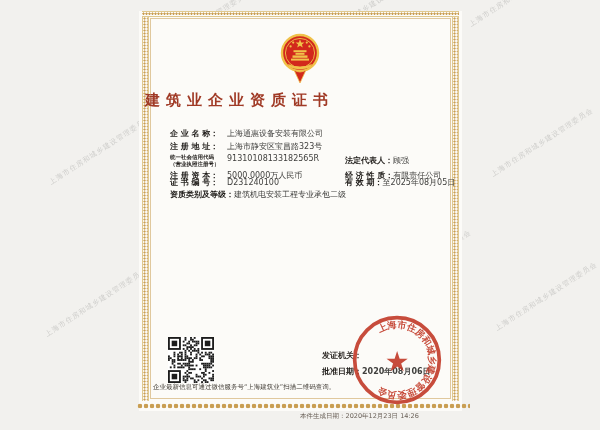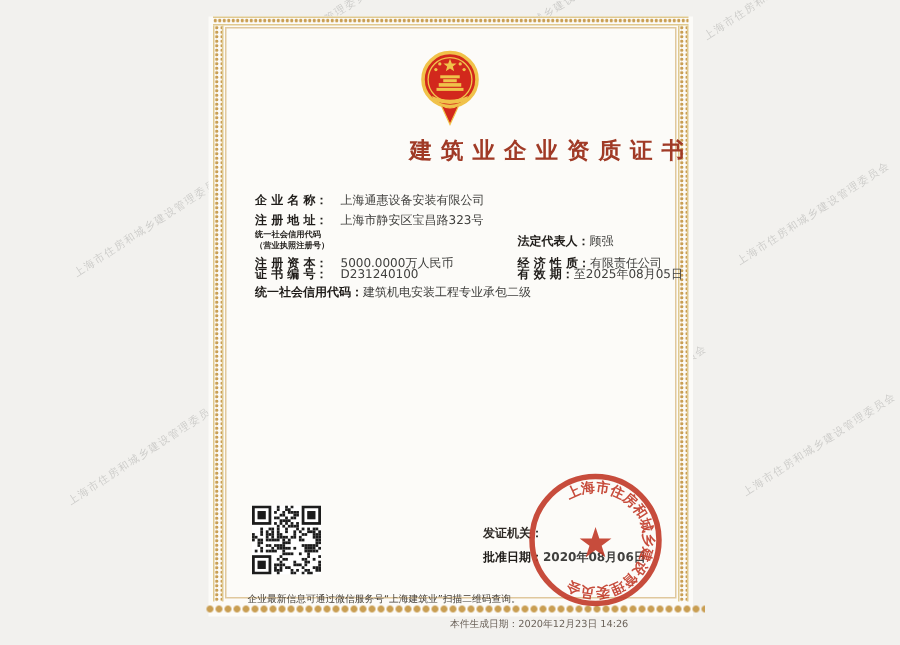--- a/index.html
+++ b/index.html
@@ -44,21 +44,21 @@
       radial-gradient(circle at 3px 5px,#a87f35 .9px,transparent 1.2px);
     background-size:6px 10px;
   }
   .f-inner{position:absolute;inset:7px 11px 12px 11px;border:1px solid rgba(201,158,82,.55);pointer-events:none;}
 
   
   .emblem{position:absolute;left:141px;top:22px;width:40px;height:54px;}
 
   
   .title{
-    position:absolute;top:80px;left:0;width:100%;text-align:right;
+    position:absolute;top:80px;left:0;width:100%;text-align:left;
     font-size:15px;font-weight:bold;letter-spacing:6px;text-indent:6px;
     color:var(--title-red);
   }
 
   
   .rows{position:absolute;left:31px;top:0;width:270px;font-size:8px;line-height:1.15;}
   .row{position:absolute;left:0;width:278px;display:flex;}
   .lbl{font-weight:bold;white-space:pre;color:#1f1c19;}
   .lbl.w{flex:0 0 57px;}
   .val{color:#40403e;white-space:nowrap;}
@@ -66,21 +66,21 @@
   .right{position:absolute;left:175px;top:0;display:flex;white-space:nowrap;}
   .r0{top:118px}.r1{top:131px}.r2{top:143px}.r3{top:160px}.r4{top:167px}.r5{top:179px}
   .r2 .right{top:2px}
 
   
   .qr{position:absolute;left:29px;top:326px;width:46px;height:46px;}
   .issue{position:absolute;left:183px;top:339px;font-size:8px;font-weight:bold;}
   .approve{position:absolute;left:183px;top:355px;font-size:8px;}
   .approve .lbl{font-weight:bold;}
   .approve .val{font-weight:bold;}
-  .footnote{position:absolute;left:14px;top:384px;font-size:6.5px;color:#3f3a33;white-space:nowrap;margin-left:12px;}
+  .footnote{position:absolute;left:14px;top:372px;font-size:6.5px;color:#3f3a33;white-space:nowrap;}
 
   
   .seal{position:absolute;left:212px;top:303px;width:92px;height:92px;z-index:5;opacity:.9;}
 
   
   .gen-date{
     position:absolute;left:300px;top:412px;width:162px;text-align:left;
     font-size:6.5px;color:#6a6158;z-index:3;white-space:nowrap;
   }
 </style>
@@ -135,20 +135,21 @@
     </div>
     <div class="row r1">
       <span class="lbl w">注 册 地 址：</span>
       <span class="val">上海市静安区宝昌路323号</span>
     </div>
     <div class="row r2">
       <span class="lbl2">
         <span>统一社会信用代码</span><br>
         <span>（营业执照注册号）</span>
       </span>
+      <span class="val">91310108133182565R</span>
       <span class="right">
         <span class="lbl">法定代表人：</span>
         <span class="val">顾强</span>
       </span>
     </div>
     <div class="row r3">
       <span class="lbl w">注 册 资 本：</span>
       <span class="val">5000.0000万人民币</span>
       <span class="right">
         <span class="lbl">经 济 性 质：</span>
@@ -157,21 +158,21 @@
     </div>
     <div class="row r4">
       <span class="lbl w">证 书 编 号：</span>
       <span class="val">D231240100</span>
       <span class="right">
         <span class="lbl">有 效 期：</span>
         <span class="val">至2025年08月05日</span>
       </span>
     </div>
     <div class="row r5">
-      <span class="lbl">统一社会信用代码：</span>
+      <span class="lbl">资质类别及等级：</span>
       <span class="val">建筑机电安装工程专业承包二级</span>
     </div>
   </div>
 
   <svg class="qr" id="qr" viewBox="0 0 25 25">
       <rect x="0" y="0" width="25" height="25" fill="#ffffff"></rect>
       <rect x="9" y="0" width="1" height="1" fill="#1c1c1c"></rect>
       <rect x="12" y="0" width="1" height="1" fill="#1c1c1c"></rect>
       <rect x="14" y="0" width="1" height="1" fill="#1c1c1c"></rect>
       <rect x="9" y="1" width="1" height="1" fill="#1c1c1c"></rect>

